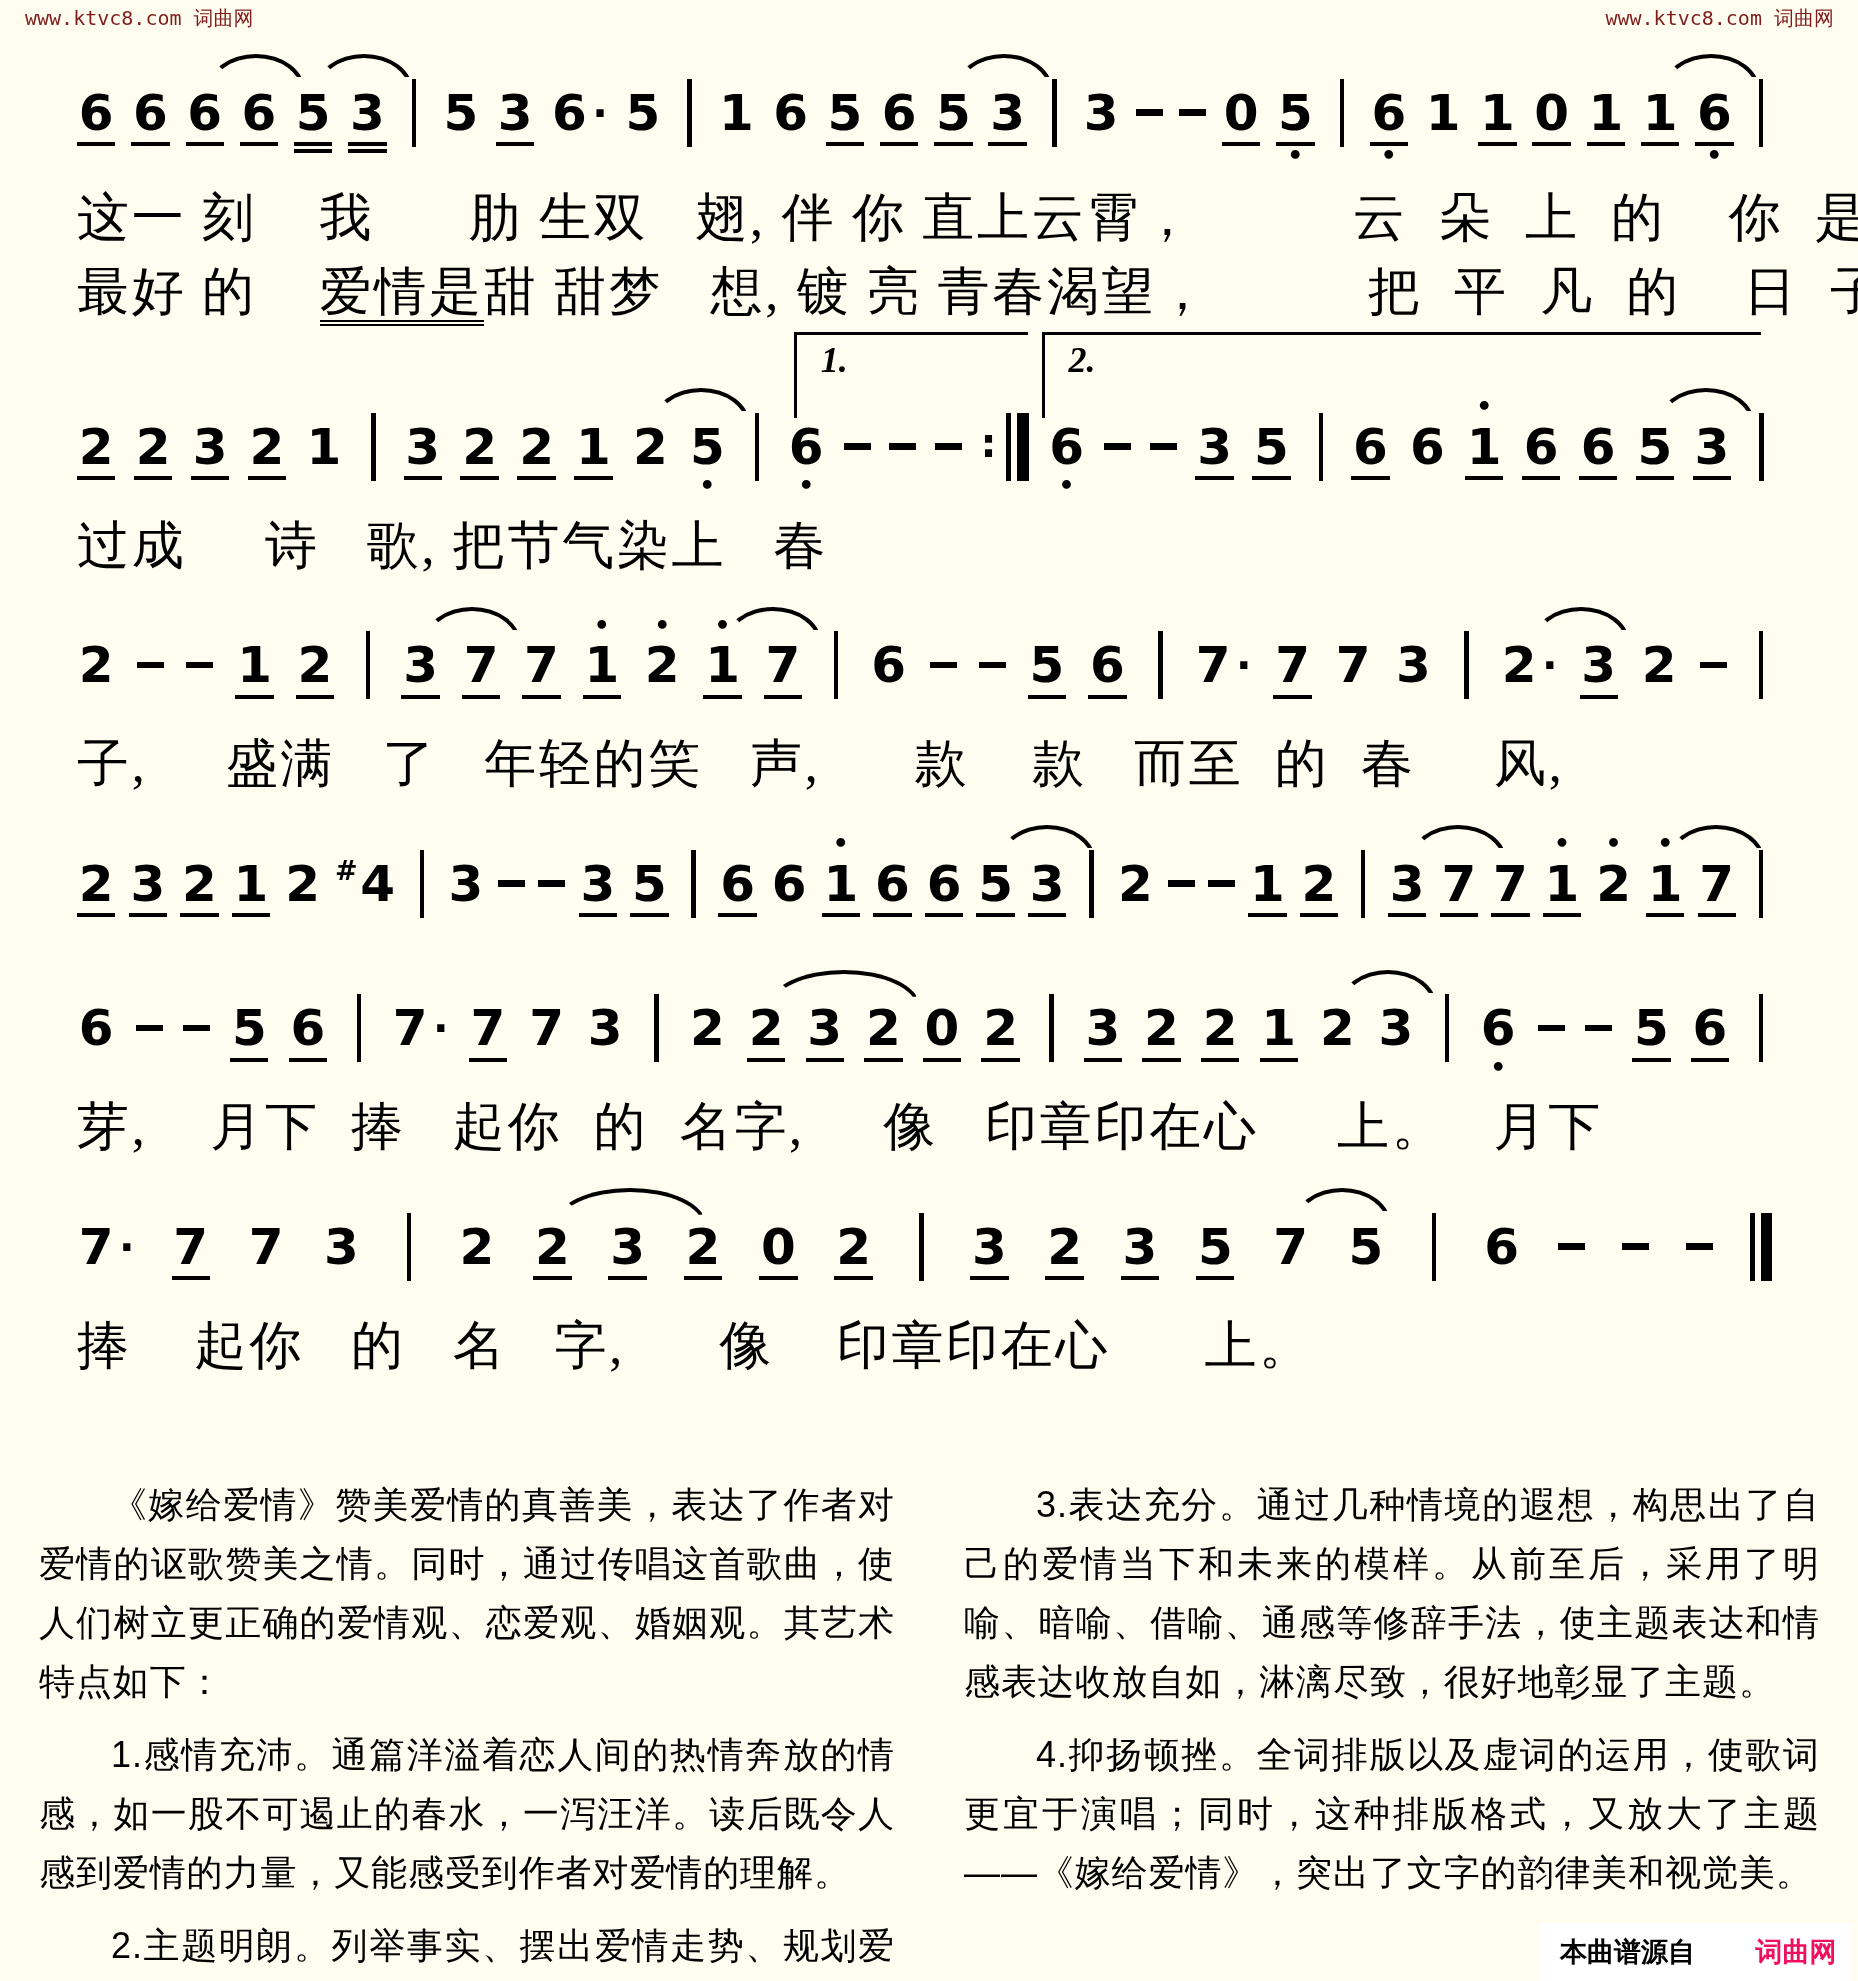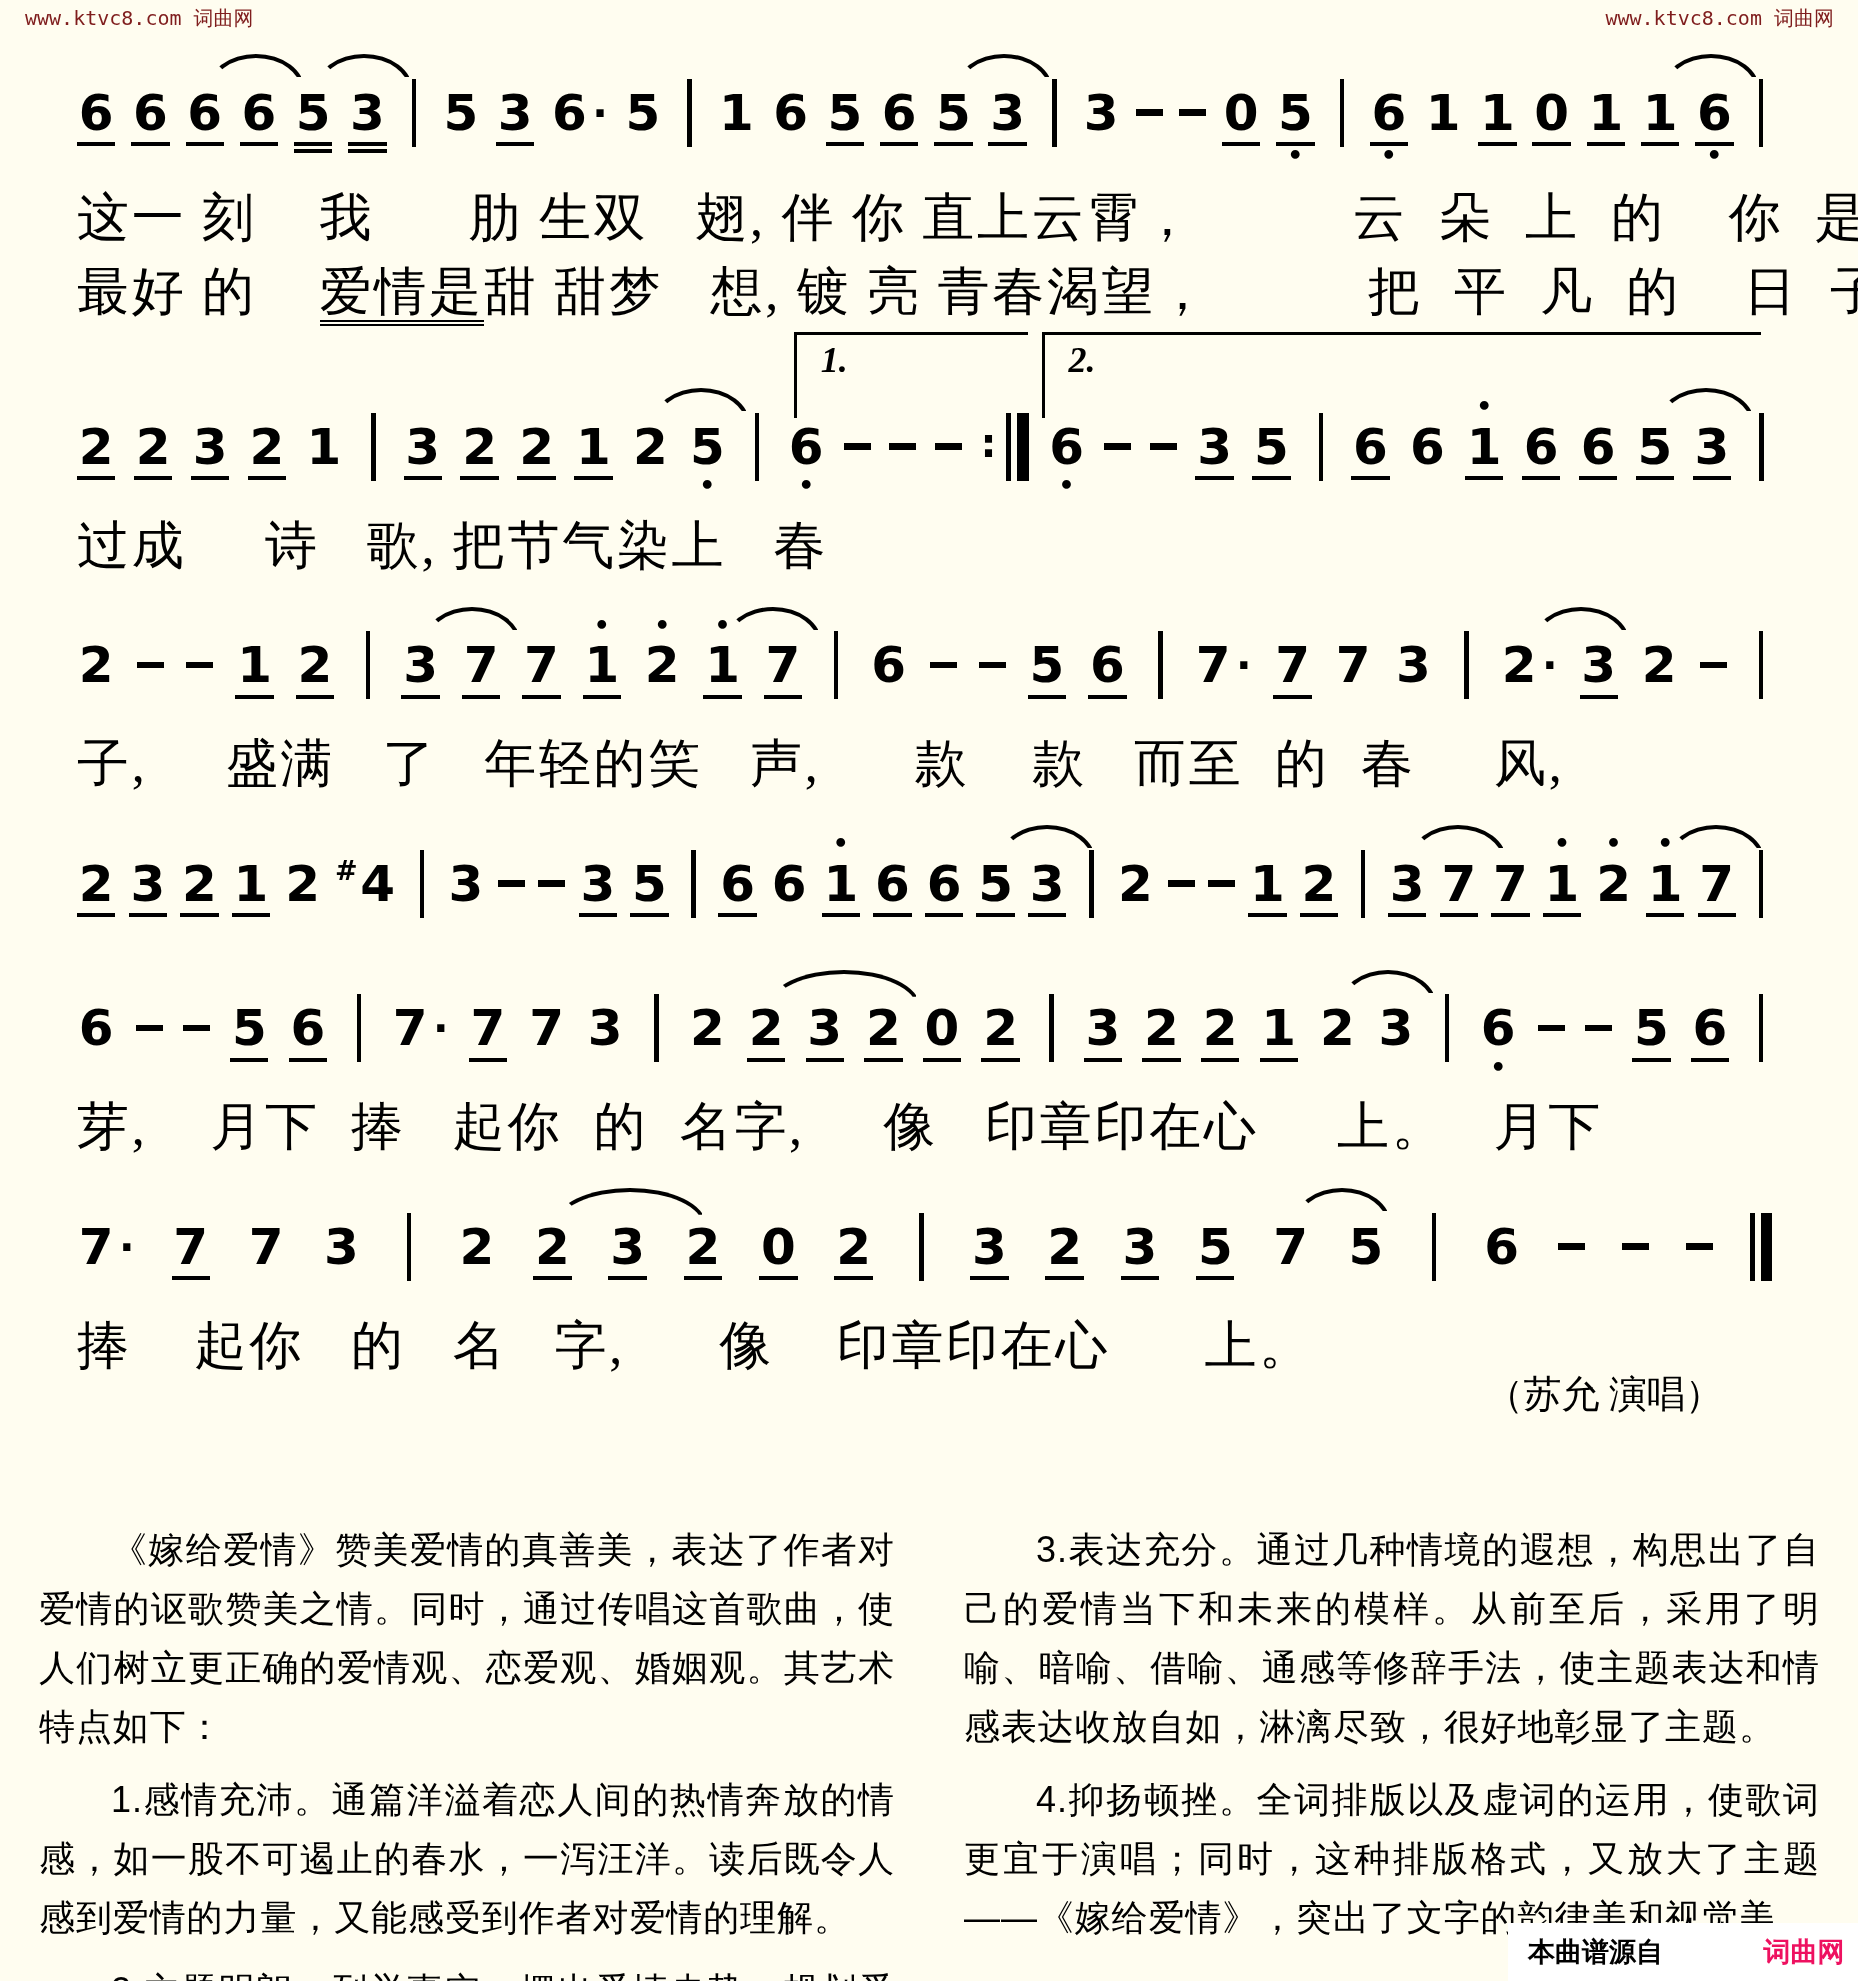--- a/index.html
+++ b/index.html
@@ -64,21 +64,21 @@
   }
   .col{flex:1;}
   .para{
     font-size:36px;line-height:59px;text-align:justify;margin:14px;
     text-indent:2em;letter-spacing:0.9px;
   }
   .para.noindent{text-indent:0;}
 
   
   .sourcebox{
-    position:absolute;right:0;bottom:0;width:351px;height:58px;background:#ffffff;
+    position:absolute;right:8px;bottom:0;width:311px;height:58px;background:#ffffff;
     display:flex;align-items:center;justify-content:space-between;
     padding:0 14.4px 0 20px;box-sizing:border-box;
   }
   .src-prefix{font:bold 27px "Liberation Sans",sans-serif;color:#000;}
   .src-site{font:bold 27px "Liberation Sans",sans-serif;color:#ee1160;}
 </style>
 </head>
 <body>
 
 <div class="wm left">www.ktvc8.com 词曲网</div>
@@ -1385,21 +1385,20 @@
         <span class="cell">
           <span class="hi">&nbsp;</span>
           <span class="main endbar">
             <span class="thin"></span>
             <span class="thick"></span>
           </span>
           <span class="lo">&nbsp;</span>
         </span>
       </div>
     <div class="lyric">捧    起你   的   名   字,      像    印章印在心      上。</div>
-    <div class="credit">（苏允 演唱）</div>
   </div>
 
 </div>
 
 <div class="commentary">
   <div class="col">
     <p class="para">《嫁给爱情》赞美爱情的真善美，表达了作者对爱情的讴歌赞美之情。同时，通过传唱这首歌曲，使人们树立更正确的爱情观、恋爱观、婚姻观。其艺术特点如下：</p>
     <p class="para">1.感情充沛。通篇洋溢着恋人间的热情奔放的情感，如一股不可遏止的春水，一泻汪洋。读后既令人感到爱情的力量，又能感受到作者对爱情的理解。</p>
     <p class="para">2.主题明朗。列举事实、摆出爱情走势、规划爱情的未来、规劝恋人足够坚强起来，爱情是两情的相悦相挽……通过一系列的思维活动，通篇散发着正能量，既有平面上的振臂高</p>
   </div>

